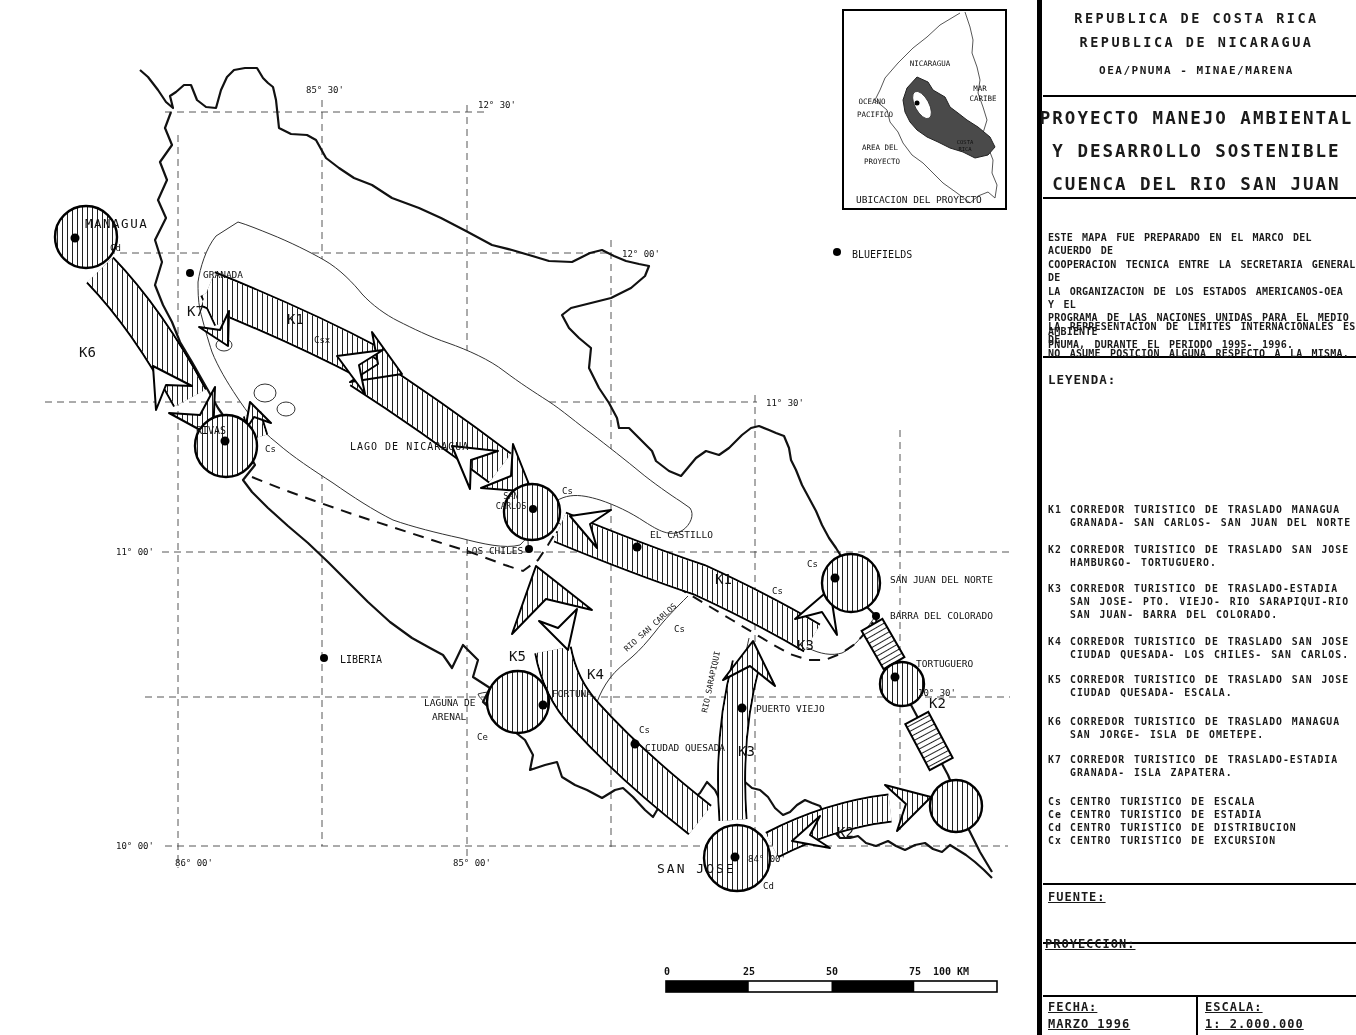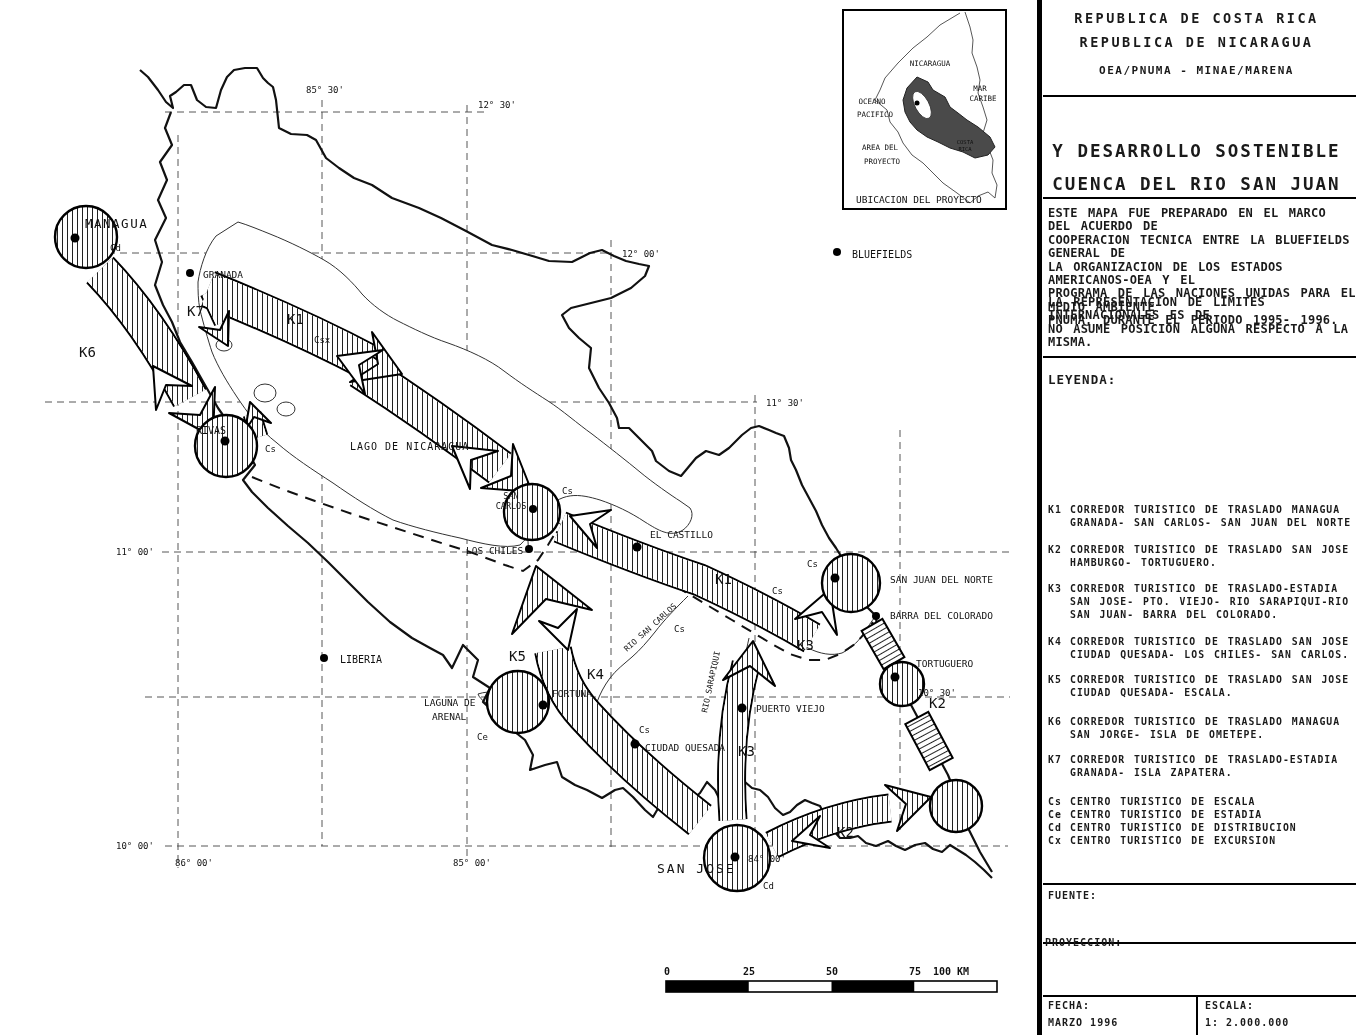--- a/index.html
+++ b/index.html
@@ -5,26 +5,26 @@
   html,body{margin:0;padding:0;width:1356px;height:1035px;background:#fff;overflow:hidden;}
   body{font-family:"DejaVu Sans Mono",monospace;color:#1a1a1a;position:relative;}
   .abs{position:absolute;}
   #panel{position:absolute;left:1037px;top:0;width:319px;height:1035px;}
   .pbar{position:absolute;left:0;top:0;width:5px;height:1035px;background:#000;}
   .hline{position:absolute;height:1.5px;background:#000;left:6px;right:0;}
   .ctr{width:100%;text-align:center;font-weight:bold;}
   .h1{font-size:13.5px;letter-spacing:2.5px;}
   .h3{font-size:11px;letter-spacing:1.5px;}
   .ttl{font-size:17.5px;letter-spacing:2px;}
-  .para{font-size:12px;font-weight:bold;letter-spacing:0.2px;line-height:13.4px;word-spacing:3px;}
+  .para{font-size:10px;font-weight:bold;letter-spacing:0.2px;line-height:13.4px;word-spacing:3px;margin-top:24px;}
   .leyenda{font-size:12.5px;font-weight:bold;letter-spacing:1px;text-align:center;}
   .leg{font-size:9.8px;font-weight:bold;letter-spacing:1px;line-height:13px;word-spacing:2px;white-space:nowrap;}
   .legcode{position:absolute;left:11px;width:24px;}
   .legtxt{position:absolute;left:33px;}
-  .small{font-size:10px;font-weight:bold;letter-spacing:1px;}
+  .small{font-size:12px;font-weight:bold;letter-spacing:1px;text-decoration:underline;}
   .vline{position:absolute;width:1.5px;background:#000;}
 </style>
 </head>
 <body>
 
 <svg id="mapsvg" class="abs" style="left:0;top:0" width="1356" height="1035" viewBox="0 0 1356 1035">
   <defs>
     <pattern id="vh" width="5" height="8" patternUnits="userSpaceOnUse">
       <rect width="5" height="8" fill="#fff"></rect>
       <path d="M2.5,0 V8" stroke="#222" stroke-width="1"></path>
@@ -297,26 +297,27 @@
   <div class="hline" style="top:356px"></div>
   <div class="hline" style="top:883px"></div>
   <div class="hline" style="top:942px"></div>
   <div class="hline" style="top:995px"></div>
   <div class="vline" style="left:159px;top:995px;height:40px"></div>
 
   <div class="abs ctr h1" style="top:10px">REPUBLICA DE COSTA RICA</div>
   <div class="abs ctr h1" style="top:34px">REPUBLICA DE NICARAGUA</div>
   <div class="abs ctr h3" style="top:64px">OEA/PNUMA - MINAE/MARENA</div>
 
+  <div class="abs ctr ttl" style="top:108px">PROYECTO MANEJO AMBIENTAL</div>
   <div class="abs ctr ttl" style="top:174px">CUENCA DEL RIO SAN JUAN</div>
   <div class="abs ctr ttl" style="top:141px">Y DESARROLLO SOSTENIBLE</div>
 
   <div class="abs para" style="left:11px;top:207px">
     <div>ESTE MAPA FUE PREPARADO EN EL MARCO DEL ACUERDO DE</div>
-    <div>COOPERACION TECNICA ENTRE LA BLUEFIELDS GENERAL DE</div>
+    <div>COOPERACION TECNICA ENTRE LA SECRETARIA GENERAL DE</div>
     <div>LA ORGANIZACION DE LOS ESTADOS AMERICANOS-OEA Y EL</div>
     <div>PROGRAMA DE LAS NACIONES UNIDAS PARA EL MEDIO AMBIENTE</div>
     <div>PNUMA, DURANTE EL PERIODO 1995- 1996.</div>
   </div>
   <div class="abs para" style="left:11px;top:296px">
     <div>LA REPRESENTACION DE LIMITES INTERNACIONALES ES DE</div>
     <div>NO ASUME POSICION ALGUNA RESPECTO A LA MISMA.</div>
   </div>
 
   <div class="abs leyenda" style="left:11px;top:372px">LEYENDA:</div>

